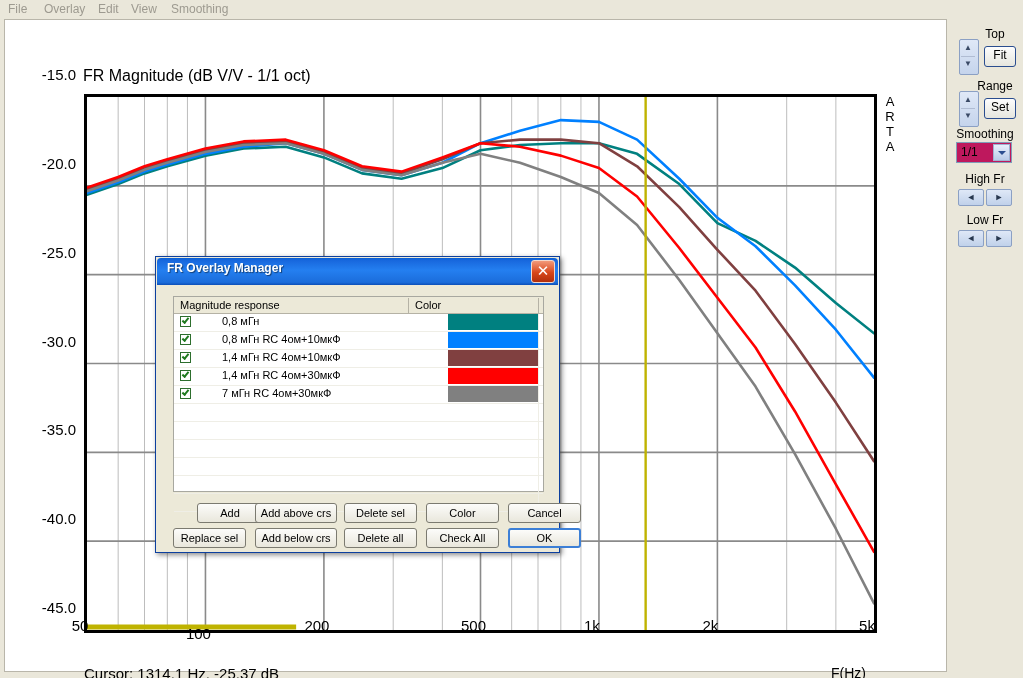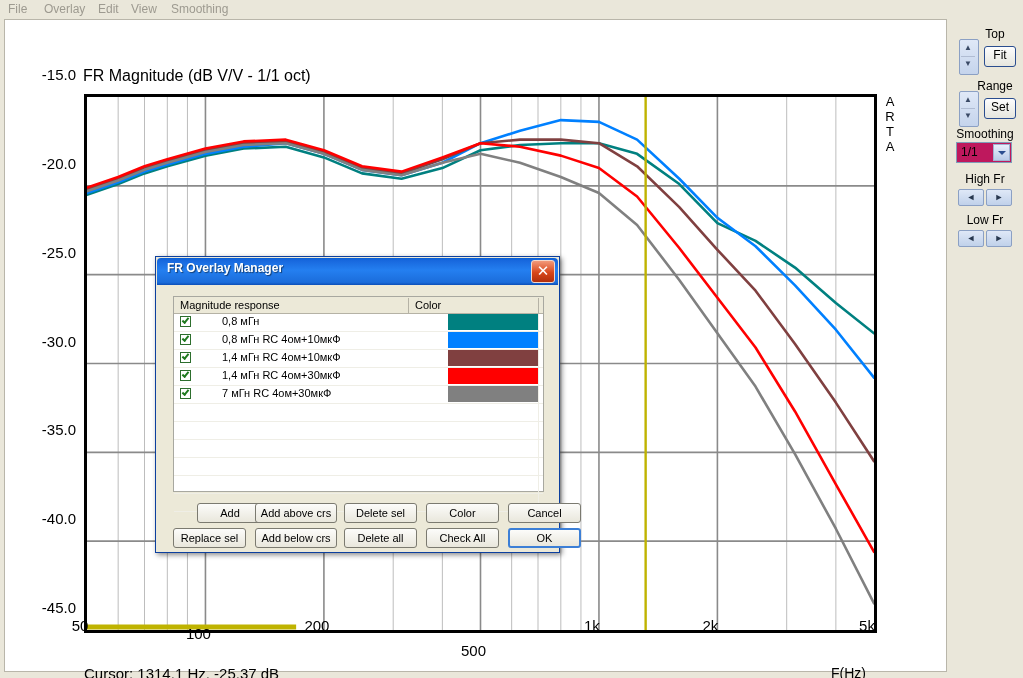--- a/index.html
+++ b/index.html
@@ -241,21 +241,21 @@
         <div class="ylab" style="left: 15px; top: 223.667px;">-25.0</div>
         <div class="ylab" style="left: 15px; top: 312.5px;">-30.0</div>
         <div class="ylab" style="left: 15px; top: 401.333px;">-35.0</div>
         <div class="ylab" style="left: 15px; top: 490.167px;">-40.0</div>
         <div class="ylab" style="left: 15px; top: 579px;">-45.0</div>
       </div>
     <div id="xlabels">
         <div class="xlab" style="left: 45px; width: 60px; top: 597px;">50</div>
         <div class="xlab" style="left: 163.455px; width: 60px; top: 597px; margin-top: 8px;">100</div>
         <div class="xlab" style="left: 281.911px; width: 60px; top: 597px;">200</div>
-        <div class="xlab" style="left: 438.5px; width: 60px; top: 622px;">500</div>
+        <div class="xlab" style="left: 438.5px; width: 60px; top: 597px;">500</div>
         <div class="xlab" style="left: 556.955px; width: 60px; top: 597px;">1k</div>
         <div class="xlab" style="left: 675.411px; width: 60px; top: 597px;">2k</div>
         <div class="xlab" style="left: 832px; width: 60px; top: 597px;">5k</div>
       </div>
 
     <div class="arta">
       <div>A</div>
       <div>R</div>
       <div>T</div>
       <div>A</div>

